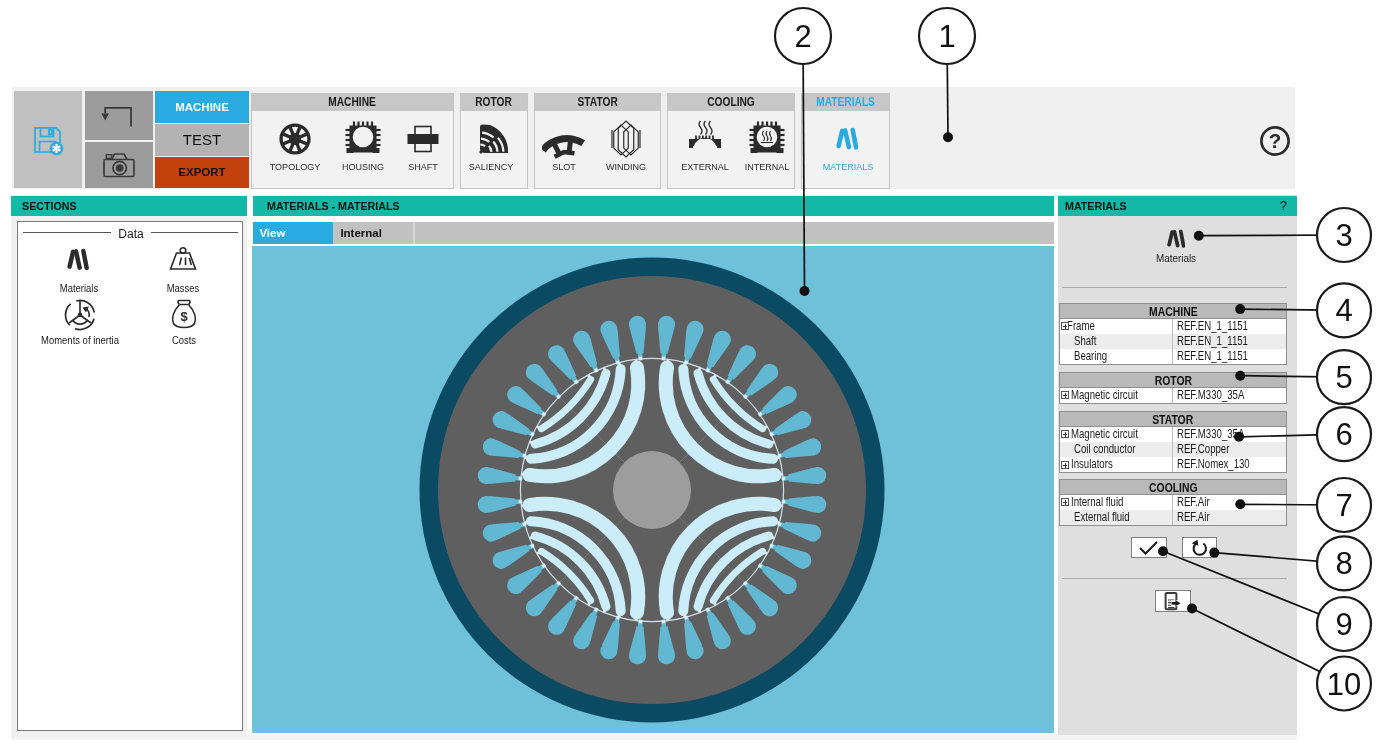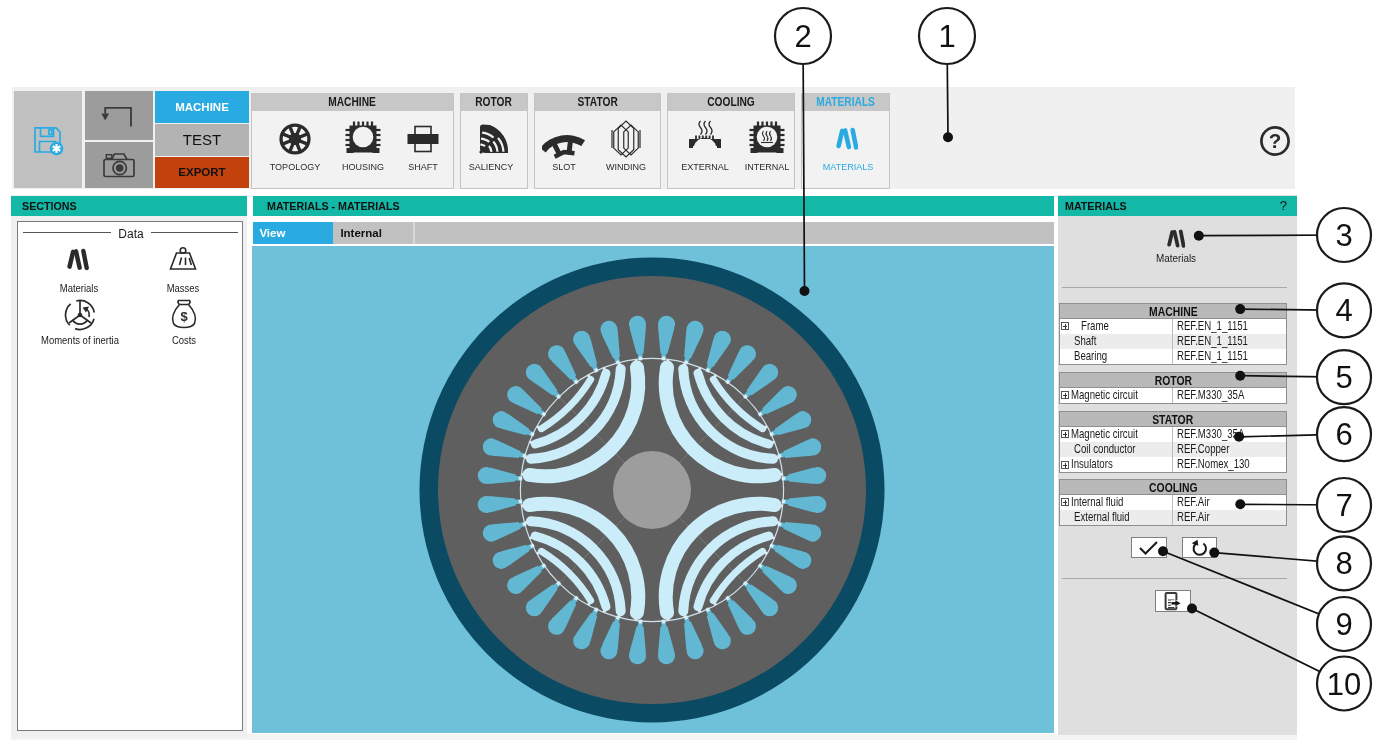--- a/index.html
+++ b/index.html
@@ -384,21 +384,21 @@
       <path d="M 6.4 4.0 L 2.7 19.6"></path>
       <path d="M 9.4 3.5 L 13.3 20.7"></path>
       <path d="M 17.2 3.1 L 20.7 21.0"></path>
     </g>
   </svg>
 <div class="abs" style="left:1176px;top:252px;transform:translateX(-50%) scaleX(.86);font-size:11.5px;color:#1a1a1a">Materials</div>
 <div class="abs" style="left:1062px;top:287px;width:225px;border-top:1px solid #a8a8a8"></div>
 <div class="tbl" style="top:303px">
     <div class="thd"><i>MACHINE</i></div>
     <div class="trw">
-      <div class="lc" style="padding-left:21px"><i>Frame</i></div>
+      <div class="lc" style="padding-left:7px"><i>Frame</i></div>
       <div class="rc" style="padding-left:3px"><i>REF.EN_1_1151</i></div>
     </div>
     <div class="trw alt">
       <div class="lc" style="padding-left:13.5px"><i>Shaft</i></div>
       <div class="rc" style="padding-left:3px"><i>REF.EN_1_1151</i></div>
     </div>
     <div class="trw">
       <div class="lc" style="padding-left:13.5px"><i>Bearing</i></div>
       <div class="rc" style="padding-left:3px"><i>REF.EN_1_1151</i></div>
     </div>

